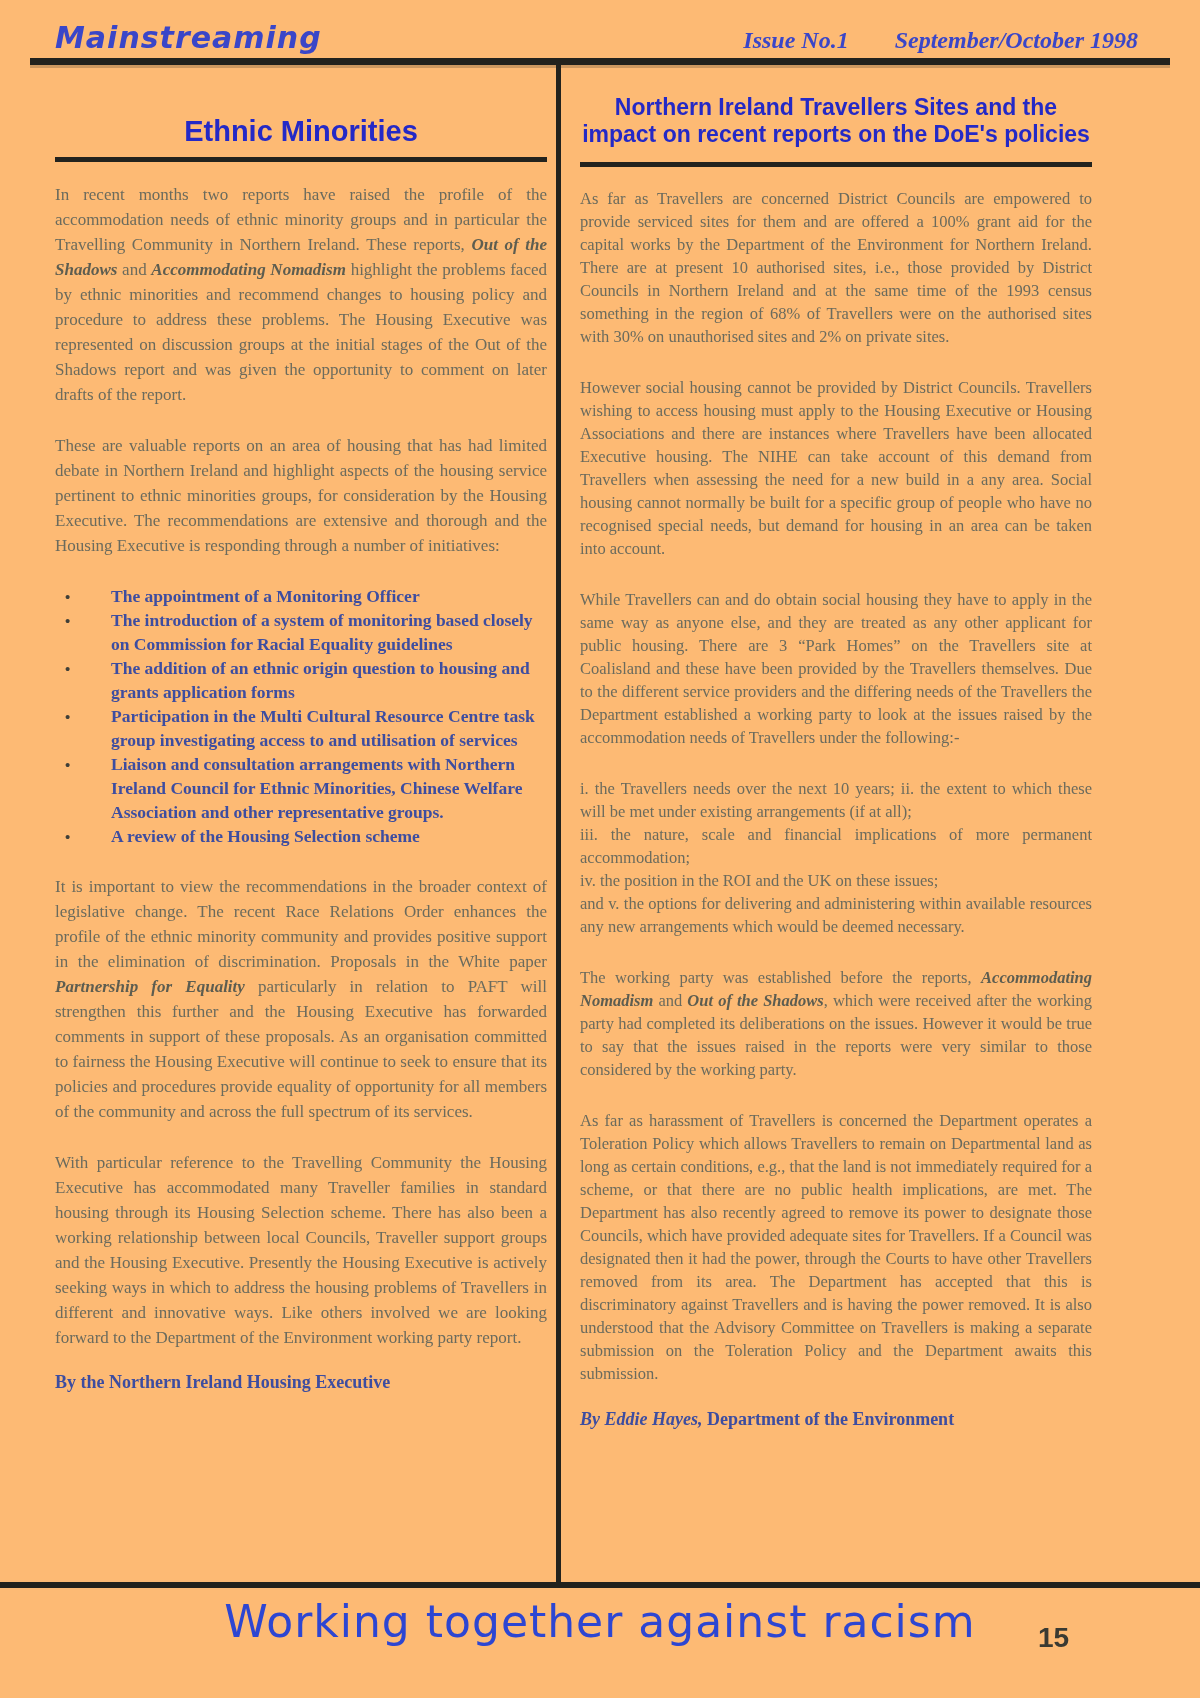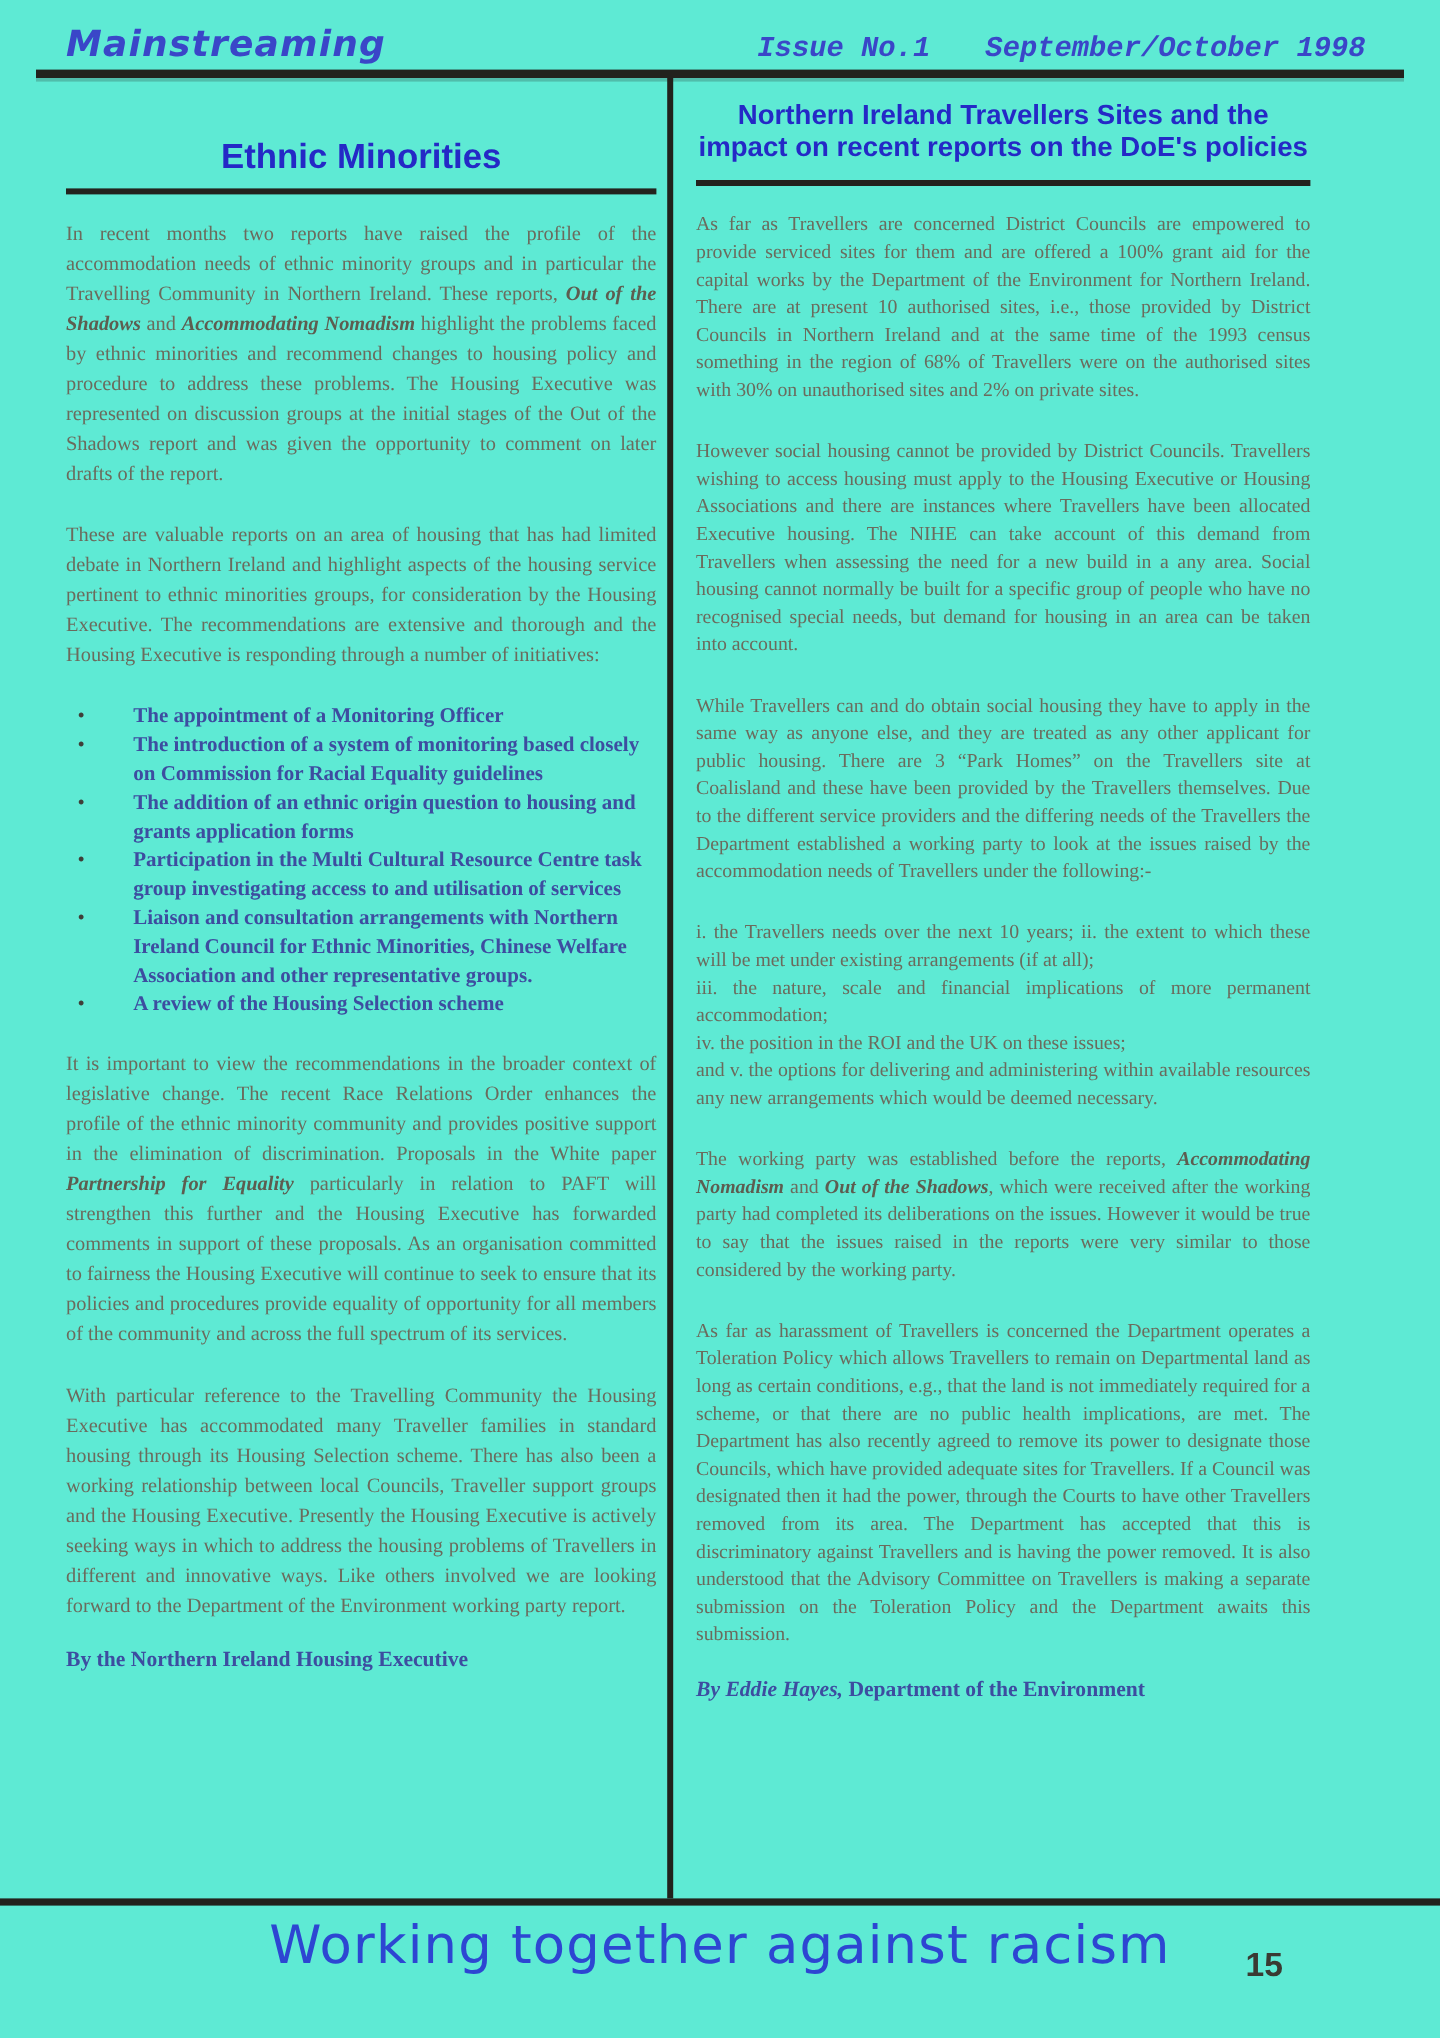--- a/index.html
+++ b/index.html
@@ -1,46 +1,46 @@
 <!DOCTYPE html>
 <html><head>
 <meta charset="utf-8">
 <style>
   html,body { margin:0; padding:0; }
   .page {
     position:relative; width:1200px; height:1698px;
-    background:#5eead4; overflow:hidden;
+    background:#fdba74; overflow:hidden;
     font-family:"Liberation Serif", serif;
   }
   
   .masthead-row {
     position:absolute; top:20px; left:55px; right:62px;
     display:flex; justify-content:space-between; align-items:baseline;
   }
   .masthead {
     font-family:"DejaVu Sans", sans-serif; font-style:italic; font-weight:bold;
     font-size:30px; letter-spacing:1px; color:#3a46c8;
   }
   .issue-info {
     display:flex; gap:46px;
-    font-family:Liberation Mono, monospace; font-style:italic; font-weight:bold;
+    font-family:Liberation Serif, serif; font-style:italic; font-weight:bold;
     font-size:24px; color:#3a46c8;
   }
   .header-rule {
     position:absolute; top:58px; left:30px; right:30px; height:7px;
     background:#22221d; box-shadow:0 3px 0 rgba(34,34,29,.22);
   }
   
   .divider {
     position:absolute; left:556px; top:65px; width:5px; height:1517px;
     background:#22221d;
   }
   .col { position:absolute; top:76px; }
   .col-left  { left:55px;  width:492px; }
-  .col-right { left:580px; width:512px; }
+  .col-right { left:580px; width:512px;margin-top:12px; }
 
   .article-title {
     margin:0; text-align:center;
     font-family:"Liberation Sans", sans-serif; font-weight:bold;
     color:#2429c6;
   }
   .col-left .article-title  { font-size:29px; line-height:34px; margin-top:4px; }
   .col-right .article-title { font-size:23px; line-height:27px; margin-top:6px; }
   .article-subtitle {
     margin-top:7px; text-align:center;

